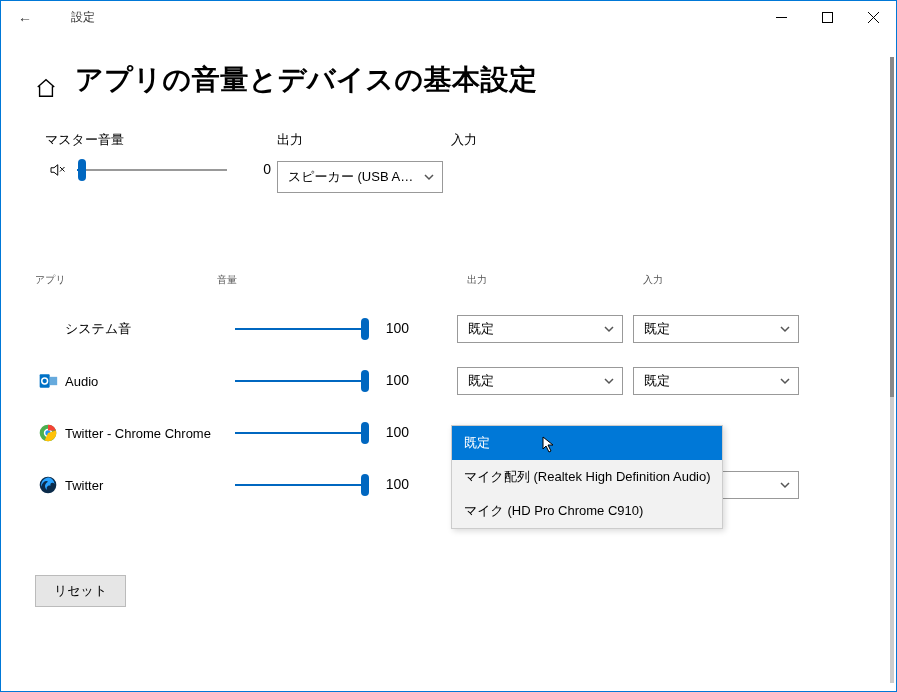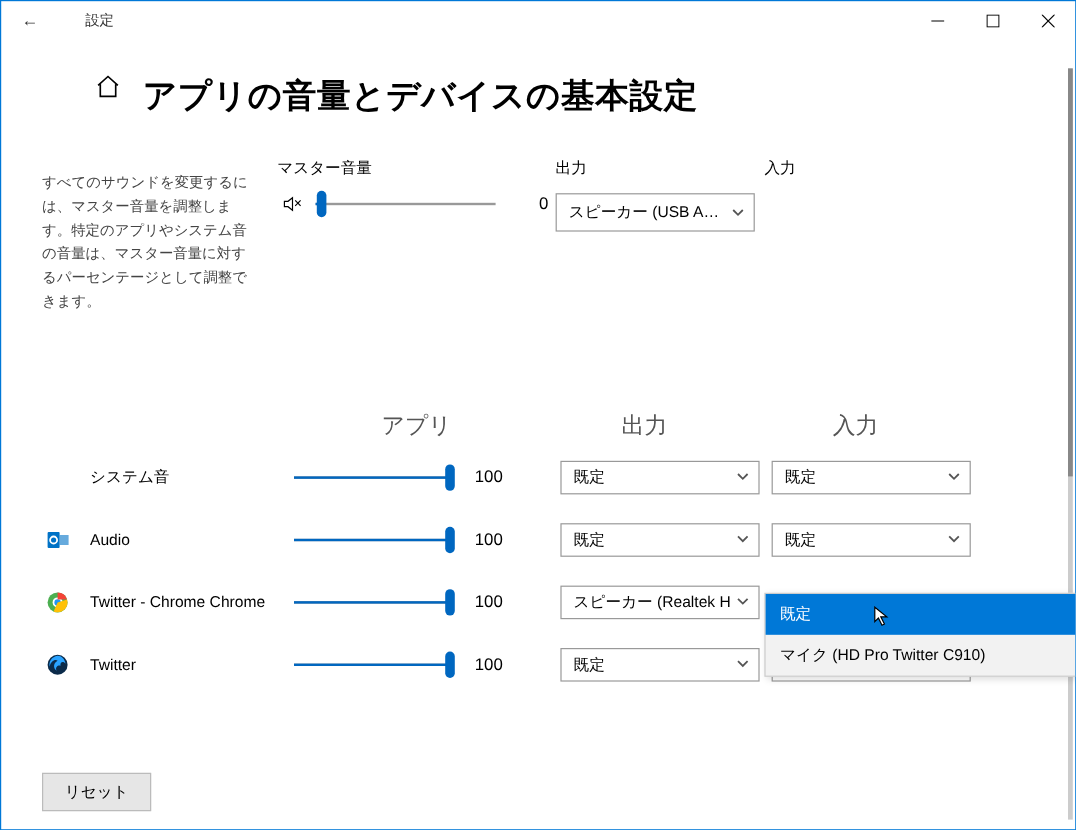--- a/index.html
+++ b/index.html
@@ -11,35 +11,35 @@
   .titlebar .back { width: 32px; text-align: center; font-size: 14px; cursor: default; }
   .titlebar .title { margin-left: 30px; }
   .titlebar .controls { margin-left: auto; display: flex; }
   .titlebar .controls .btn { width: 46px; height: 32px; display: flex; align-items: center; justify-content: center; font-size: 12px; }
   .titlebar .controls .btn svg { width: 11px; height: 11px; }
   .titlebar .controls .btn.min svg line { stroke: #000; stroke-width: 1; }
   .titlebar .controls .btn.max svg rect { stroke: #000; stroke-width: 1; fill: none; }
   .titlebar .controls .btn.close svg line { stroke: #000; stroke-width: 1; }
 
   
-  .header { display: flex; align-items: flex-start; padding: 28px 34px 12px 34px; margin-left: 44px; }
+  .header { display: flex; align-items: flex-end; padding: 28px 34px 12px 34px; }
   .header .home { width: 22px; height: 22px; margin-right: 18px; }
   .header .home svg { width: 22px; height: 22px; stroke: #000; stroke-width: 1.5; fill: none; }
   .header h1 { font-size: 28px; font-weight: 600; letter-spacing: 0.5px; }
 
   
   .scrollbar { position: absolute; right: 2px; top: 56px; bottom: 8px; width: 4px; background: #ccc; }
   .scrollbar .thumb { position: absolute; top: 0; left: 0; right: 0; height: 340px; background: #888; }
 
   
   .content { padding: 20px 34px 0 34px; position: relative; }
 
   .master-row { display: flex; align-items: flex-start; margin-bottom: 80px; }
   .desc { width: 176px; flex-shrink:0; font-size: 12px; color: #444; line-height: 1.65; padding-top:12px; }
-  .master-col { margin-left: 20px; }
+  .master-col { margin-left: 10px; }
   .label { font-size: 13px; color: #000; margin-bottom: 12px; }
 
   .slider-row { display: flex; align-items: center; }
   .slider-row .mute { width: 24px; display:flex; align-items:center; justify-content:center; }
   .slider-row .mute svg { width:18px; height:18px; stroke:#000; stroke-width:1.3; fill:none; }
 
   .slider { width: 150px; margin-left: 8px; position: relative; }
   .slider .track { height: 2px; background: #999; position: relative; top: 0; }
   .slider .fill { position: absolute; top: 0; height: 2px; background: #0067c0; left:0; }
   .slider .thumb { position: absolute; top:-10px; width: 8px; height: 22px; background: #0067c0; border-radius: 4px; transform: translateX(-4px); }
@@ -49,29 +49,29 @@
   .master-row .output-col{margin-left:50px;}
   .master-row .input-col{margin-left:6px;}
 
   .combo { width: 166px; height: 32px; border: 1px solid #999; display: flex; align-items: center; padding: 0 8px 0 10px; font-size: 13px; background: #fff; position: relative; }
   .combo.sm{height:28px;}
   .combo .txt { flex: 1; white-space: nowrap; overflow:hidden; text-overflow: ellipsis; }
   .combo .chev { margin-left:4px; }
   .combo .chev svg{width:10px;height:10px;stroke:#555;stroke-width:1.5;fill:none;}
 
   
-  .apps-header{display:flex;font-size:19px;color:#555;margin-bottom:4px;justify-content:flex-end;}
+  .apps-header{display:flex;font-size:10px;color:#555;margin-bottom:16px;}
   .apps-header .c1{width:200px;}
   .apps-header .c2{width:232px;position:relative;left:-18px;}
   .apps-header .c3{width:176px;}
   .apps-header .c4{width:168px;}
 
   .app-row{display:flex;align-items:center;height:52px;}
   .app-row .icon{width:26px;height:26px;display:flex;align-items:center;justify-content:center;}
-  .app-row .name{margin-left:14px;width:162px;font-size:13px;}
+  .app-row .name{margin-left:4px;width:162px;font-size:13px;}
   .app-row .slider-cell{width:230px;display:flex;align-items:center;}
   .app-row .slider-cell .slider{width:130px;}
   .app-row .out-cell{width:176px;}
   .app-row .in-cell{width:176px;position:relative;}
 
   .app-row .icon.system{visibility:hidden;}
   .app-row .icon svg{width:20px;height:20px;}
 
   
   .dropdown-open{position:absolute;left:-6px;top:-8px;width:272px;background:#f2f2f2;border:1px solid #ccc;box-shadow:2px 2px 6px rgba(0,0,0,0.15);z-index:10;}
@@ -119,21 +119,20 @@
   <h1>アプリの音量とデバイスの基本設定</h1>
 </div>
 
 <div class="scrollbar">
     <div class="thumb"></div>
   </div>
 
 <div class="content">
 
   <div class="master-row">
-    <div class="desc">すべてのサウンドを変更するには、マスター音量を調整します。特定のアプリやシステム音の音量は、マスター音量に対するパーセンテージとして調整できます。</div>
 
     <div class="master-col">
       <div class="label">マスター音量</div>
       <div class="slider-row">
         <div class="mute">
           <svg viewBox="0 0 24 24">
               <path d="M4 9v6h4l5 4V5L8 9H4z"></path>
               <line x1="16" y1="8" x2="22" y2="14"></line>
               <line x1="22" y1="8" x2="16" y2="14"></line>
             </svg>
@@ -157,20 +156,21 @@
       </div>
     </div>
 
     <div class="input-col">
       <div class="label">入力</div>
     </div>
   </div>
 
   <div class="apps-header">
     <div class="c1">アプリ</div>
+    <div class="c2">音量</div>
     <div class="c3">出力</div>
     <div class="c4">入力</div>
   </div>
 
   <div id="apps-container">
       <div class="app-row">
         <div class="icon system"></div>
         <div class="name">システム音</div>
         <div class="slider-cell">
           <div class="mute"><svg viewBox="0 0 24 24">
@@ -258,32 +258,25 @@
               <line x1="16" y1="8" x2="22" y2="14" stroke="#000" stroke-width="1.3"></line>
               <line x1="22" y1="8" x2="16" y2="14" stroke="#000" stroke-width="1.3"></line>
             </svg></div>
           <div class="slider">
             <div class="track"></div>
             <div class="fill" style="width:100%"></div>
             <div class="thumb" style="left:100%"></div>
             <div class="value">100</div>
           </div>
         </div>
-        <div class="out-cell">
-          <div class="combo sm">
-            <span class="txt">スピーカー (Realtek H</span>
-            <span class="chev"><svg viewBox="0 0 10 10">
-                <path d="M1 3 L5 7 L9 3" fill="none" stroke="#555" stroke-width="1.5"></path>
-              </svg></span>
-          </div>
-        </div>
         <div class="in-cell">
           <div class="dropdown-open">
             <div class="item sel">既定</div>
-            <div class="item">マイク (HD Pro Twitter C910)</div>
+            <div class="item">マイク配列 (Realtek High Definition Audio)</div>
+            <div class="item">マイク (HD Pro Chrome C910)</div>
             <div class="cursor"><svg viewBox="0 0 14 18">
                 <path d="M1 1 L1 13 L4 10 L7 16 L9 15 L6 9 L11 9 Z" fill="#fff" stroke="#000" stroke-width="1"></path>
               </svg></div>
           </div>
         </div>
       </div>
       <div class="app-row">
         <div class="icon">
           <svg viewBox="0 0 24 24">
             <circle cx="12" cy="12" r="10" fill="#0b2b4a"></circle>

